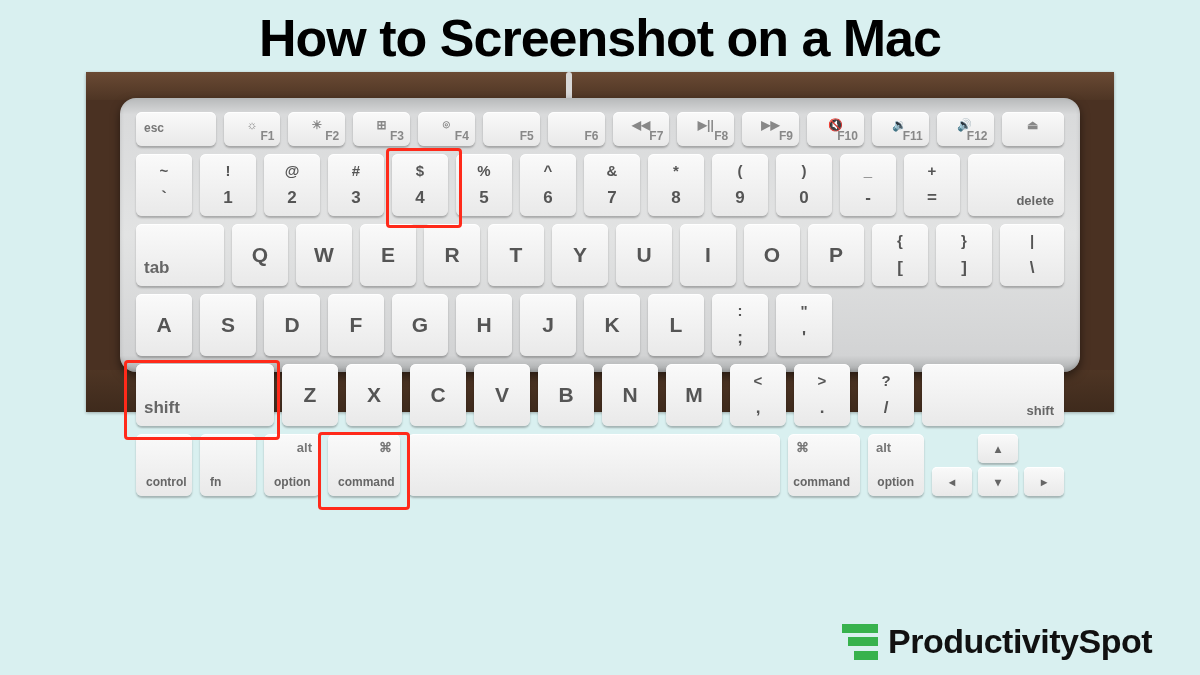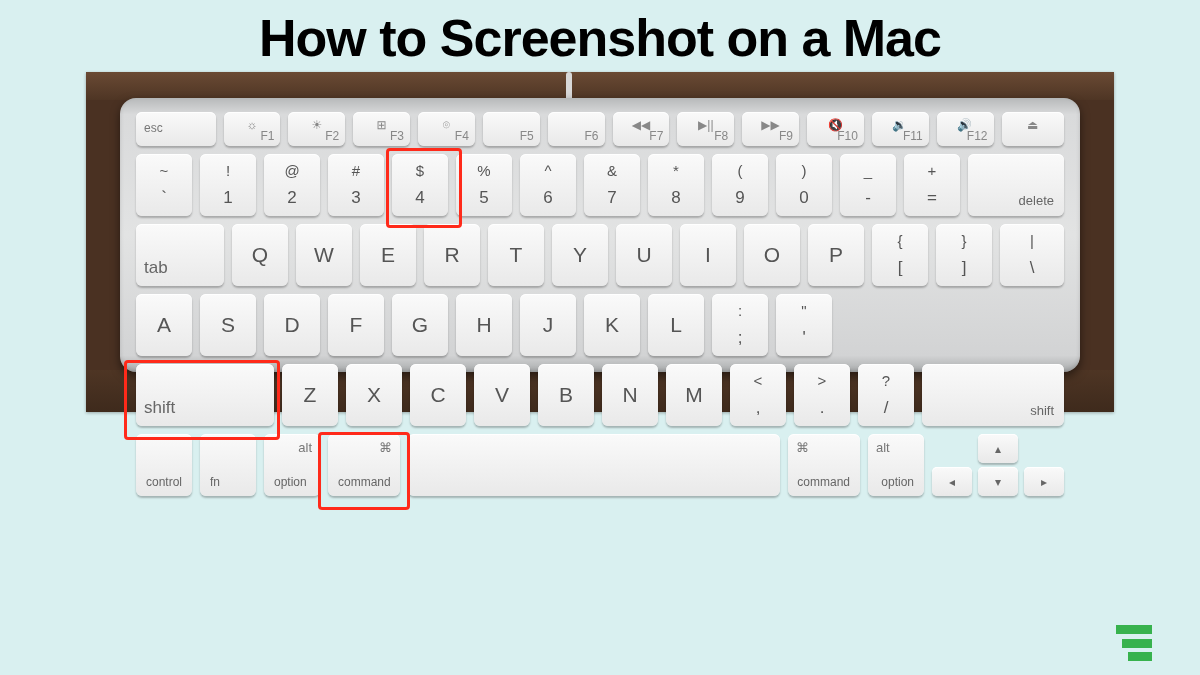--- a/index.html
+++ b/index.html
@@ -17,20 +17,21 @@
     color:#000;
     margin:8px 0 4px 0;
     letter-spacing:-1px;
   }
   .photo{
     width:1028px;height:340px;
     margin:0 auto;
     background:linear-gradient(180deg,#5a3e2a 0%,#4a3122 8%,#4a3122 92%,#5a3e2a 100%);
     position:relative;
     box-shadow:0 1px 3px rgba(0,0,0,.3);
+    font-weight:bold;
   }
   .desk-top{position:absolute;left:0;right:0;top:0;height:28px;
     background:linear-gradient(180deg,#6a4a34,#4e3524);}
   .desk-bot{position:absolute;left:0;right:0;bottom:0;height:42px;
     background:linear-gradient(180deg,#4e3524,#3e2a1c);}
   .cable{position:absolute;top:0;left:480px;width:6px;height:30px;background:#d8d8d8;border-radius:3px;}
   .kb{
     position:absolute;left:34px;top:26px;right:34px;bottom:40px;
     background:linear-gradient(180deg,#b7b9ba 0%,#d9dadb 6%,#e2e3e3 50%,#d2d3d4 94%,#a9abac 100%);
     border-radius:16px;
@@ -388,13 +389,14 @@
 
   </div>
 </div>
 
 <div class="brand">
   <div class="logo">
     <div class="bar b1"></div>
       <div class="bar b2"></div>
       <div class="bar b3"></div>
   </div>
+  <div class="txt">ProductivitySpot</div>
 </div>
 
 </body></html>

